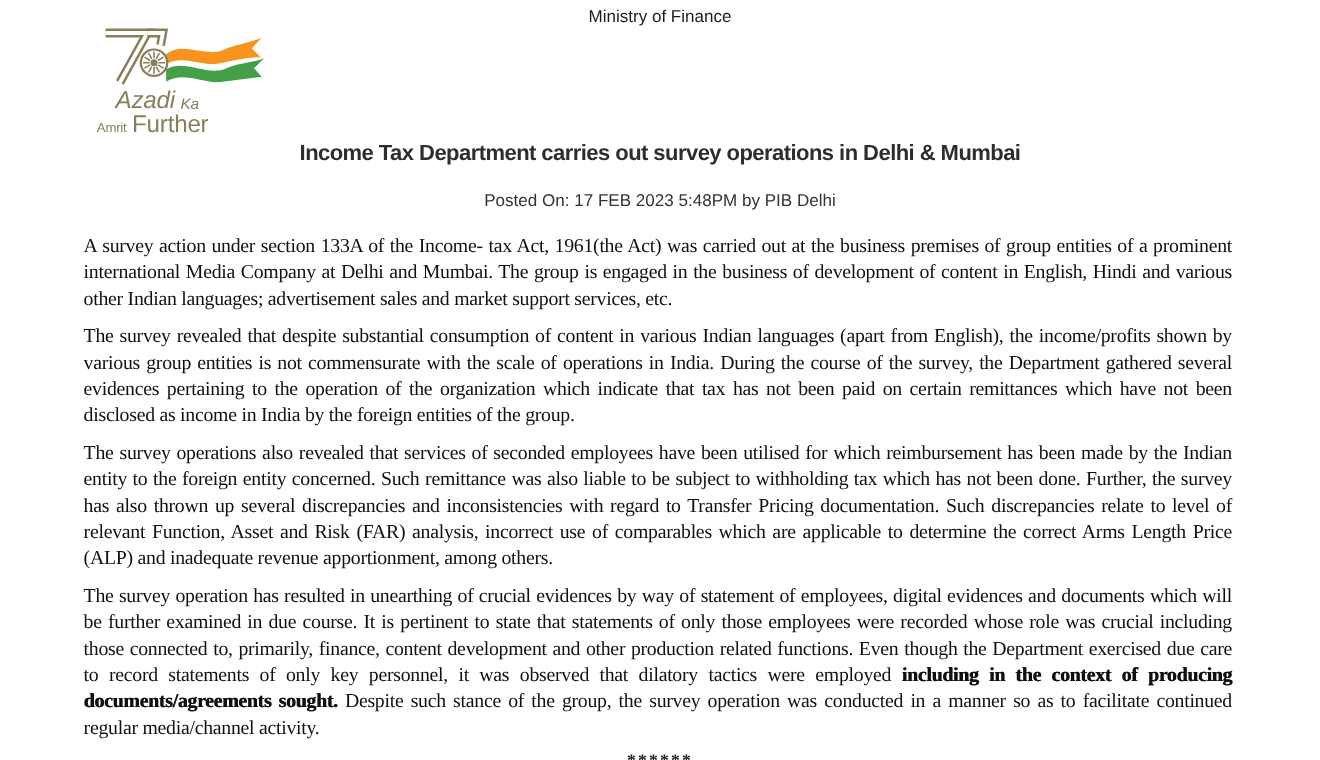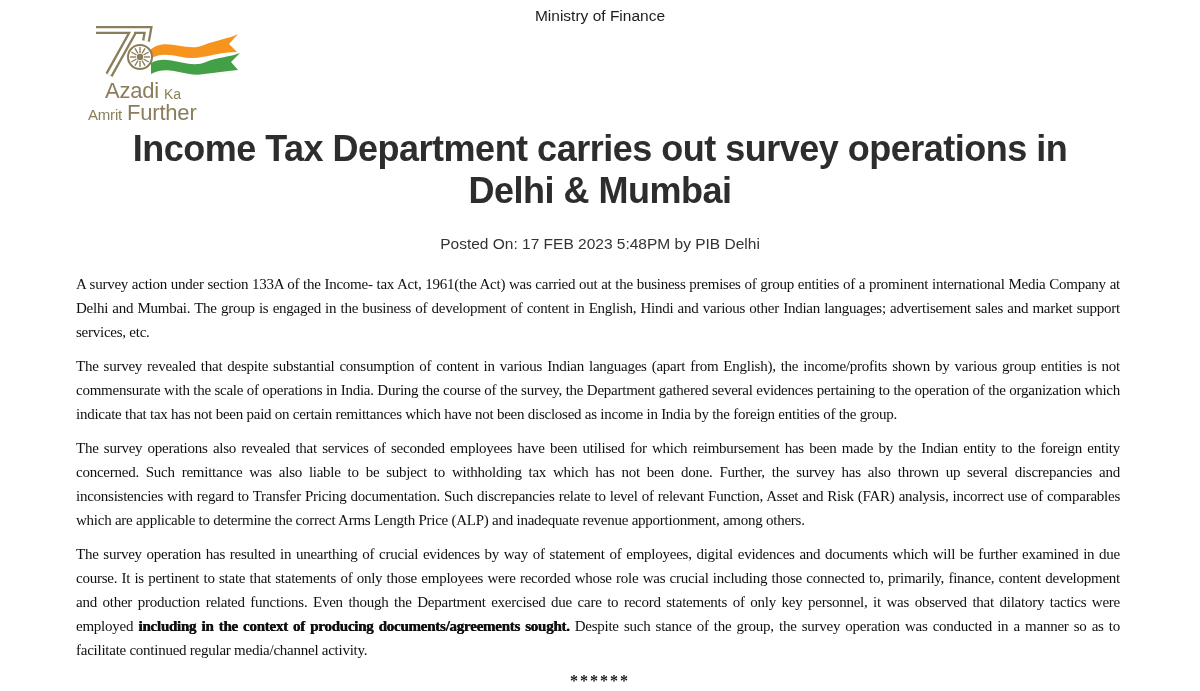--- a/index.html
+++ b/index.html
@@ -34,48 +34,48 @@
   }
   .logo svg { display: block; }
   .logo-text {
     font-family: "Liberation Sans", sans-serif;
     color: #8a7d5a;
     line-height: 1.0;
     margin-top: 1px;
     letter-spacing: -0.2px;
     white-space: nowrap;
   }
-  .logo-line1 { padding-left: 17px; }
+  .logo-line1 { padding-left: 17px; font-style: italic; }
   .w-azadi    { font-size: 22px; }
   .w-ka       { font-size: 14px; margin-left: 5px; position: relative; top: 1px; }
-  .w-amrit    { font-size: 15px; }
+  .w-amrit    { font-size: 12px; }
   .w-mahotsav { font-size: 22px; margin-left: 5px; }
   h1.headline {
     margin: 0;
     margin-top: 103px;
     padding: 0 30px;
     text-align: center;
     font-family: "Liberation Sans", sans-serif;
-    font-size: 36px;
+    font-size: 20px;
     font-weight: 700;
     letter-spacing: -0.5px;
     color: #2d2d2d;
   }
   .posted {
     margin-top: 23px;
     text-align: center;
     font-family: "Liberation Sans", sans-serif;
     font-size: 15.5px;
     color: #333333;
   }
   
   .article-body {
     margin: 19px 12px 0 8px;
     text-align: justify;
-    font-size: 15px;
+    font-size: 18px;
     line-height: 24px;
     letter-spacing: -0.25px;
     color: #101010;
   }
   .article-body p { margin: 0 0 10px 0; }
   .seg { }
   .seg.emphasis {
     
     text-shadow: 0.5px 0 0 currentColor;
     font-weight: bold;

